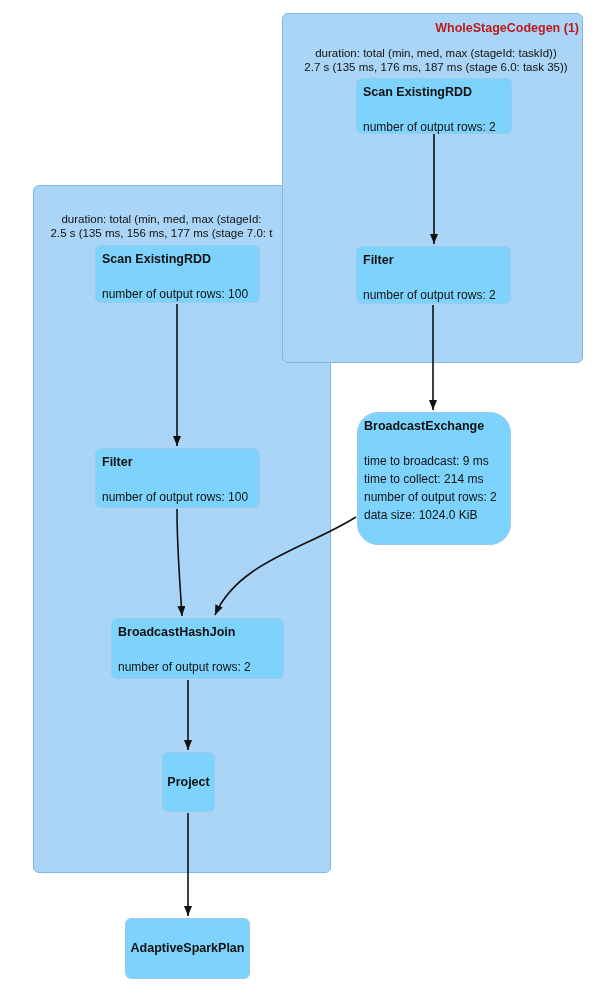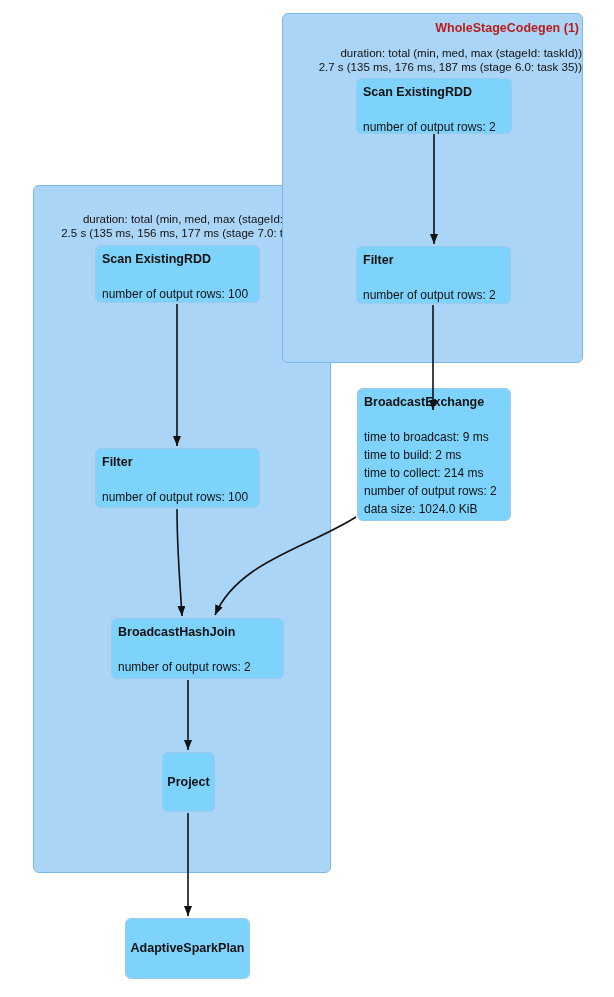--- a/index.html
+++ b/index.html
@@ -26,21 +26,21 @@
     font-weight: bold;
     line-height: 14px;
     text-align: right;
     white-space: nowrap;
     color: #b91c1c;
   }
   .cluster-duration {
     position: absolute;
     font-size: 11.5px;
     line-height: 14px;
-    text-align: right;
+    text-align: center;
     white-space: nowrap;
     color: #111111;
   }
   
   #c2-title { left: 60px; top: 188px; width: 223px; z-index: 2; }
   #c2-dur1  { left: 40px; top: 212px; width: 243px; z-index: 2; }
   #c2-dur2  { left: 40px; top: 226px; width: 243px; z-index: 2; }
   
   #c1-title { left: 300px; top: 21px; width: 279px; z-index: 4; }
   #c1-dur1  { left: 290px; top: 46px; width: 292px; z-index: 4; }
@@ -67,21 +67,21 @@
     white-space: nowrap;
   }
   .node.centered {
     display: flex;
     align-items: center;
     justify-content: center;
     padding: 12px;
   }
   #node-scan1   { left: 356px; top: 78px;  width: 156px; height: 56px; }
   #node-filter1 { left: 356px; top: 246px; width: 155px; height: 58px; }
-  #node-bexch   { left: 357px; top: 388px; width: 154px; height: 133px; }
+  #node-bexch   { left: 357px; top: 412px; width: 154px; height: 133px; border-radius: 21px; }
   #node-scan2   { left: 95px;  top: 245px; width: 165px; height: 58px; }
   #node-filter2 { left: 95px;  top: 448px; width: 165px; height: 60px; }
   #node-bhj     { left: 111px; top: 618px; width: 173px; height: 61px; }
   #node-project { left: 162px; top: 752px; width: 53px;  height: 60px; }
   #node-asp     { left: 125px; top: 918px; width: 125px; height: 61px; }
 
   #edges {
     position: absolute;
     left: 0; top: 0;
     width: 614px; height: 997px;
@@ -115,21 +115,20 @@
 
   <div class="node" id="node-filter1">
     <div class="node-title">Filter</div>
     <div class="node-metrics">number of output rows: 2</div>
   </div>
 
   <div class="node" id="node-bexch">
     <div class="node-title">BroadcastExchange</div>
     <div class="node-metrics">
       <div>time to broadcast: 9 ms</div>
-      <div>time to build: 2 ms</div>
       <div>time to collect: 214 ms</div>
       <div>number of output rows: 2</div>
       <div>data size: 1024.0 KiB</div>
     </div>
   </div>
 
   <div class="node" id="node-scan2">
     <div class="node-title">Scan ExistingRDD</div>
     <div class="node-metrics">number of output rows: 100</div>
   </div>

